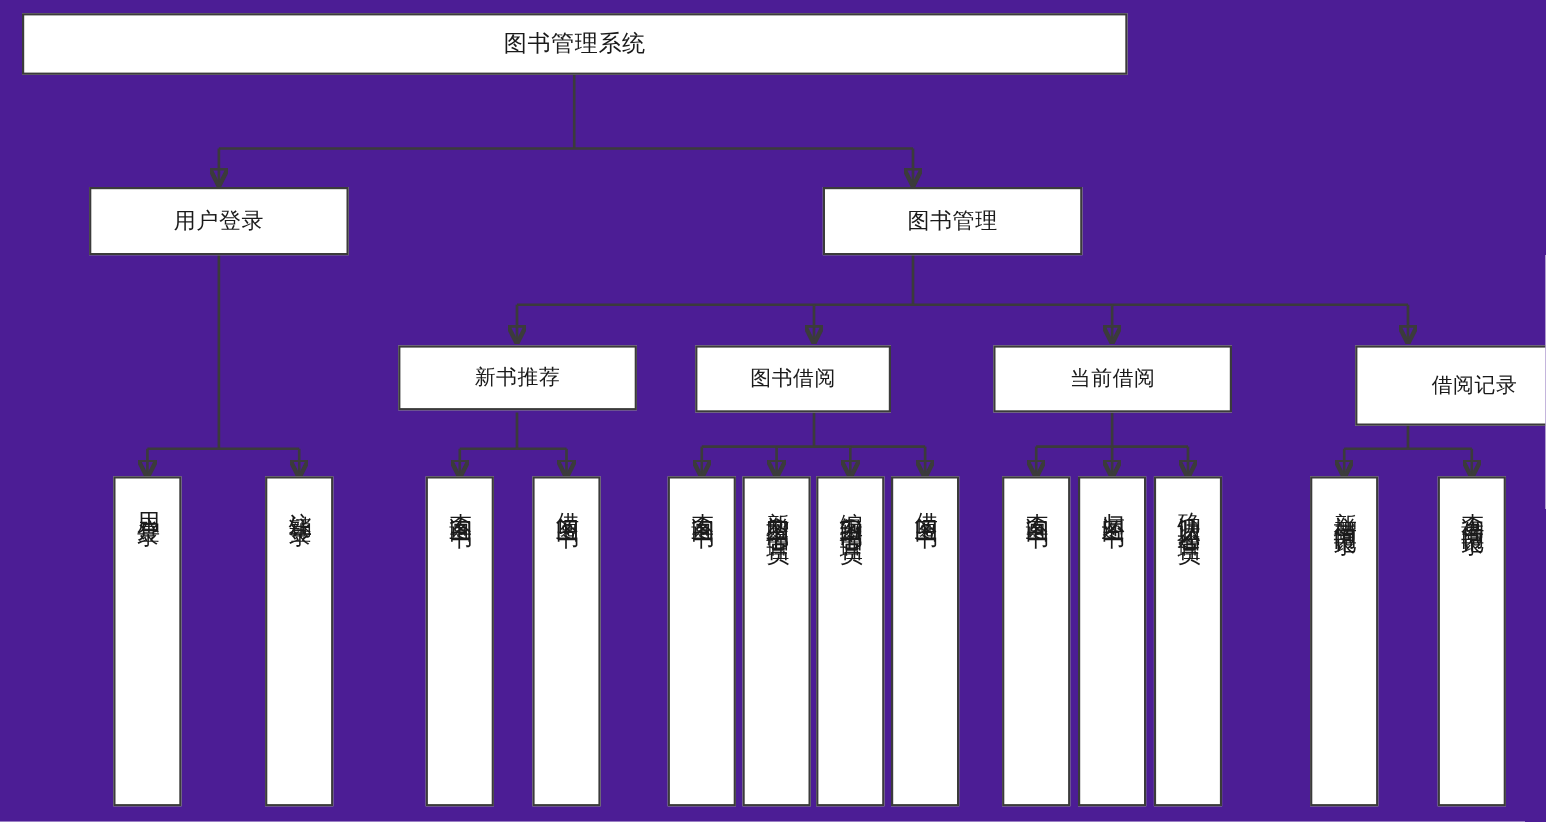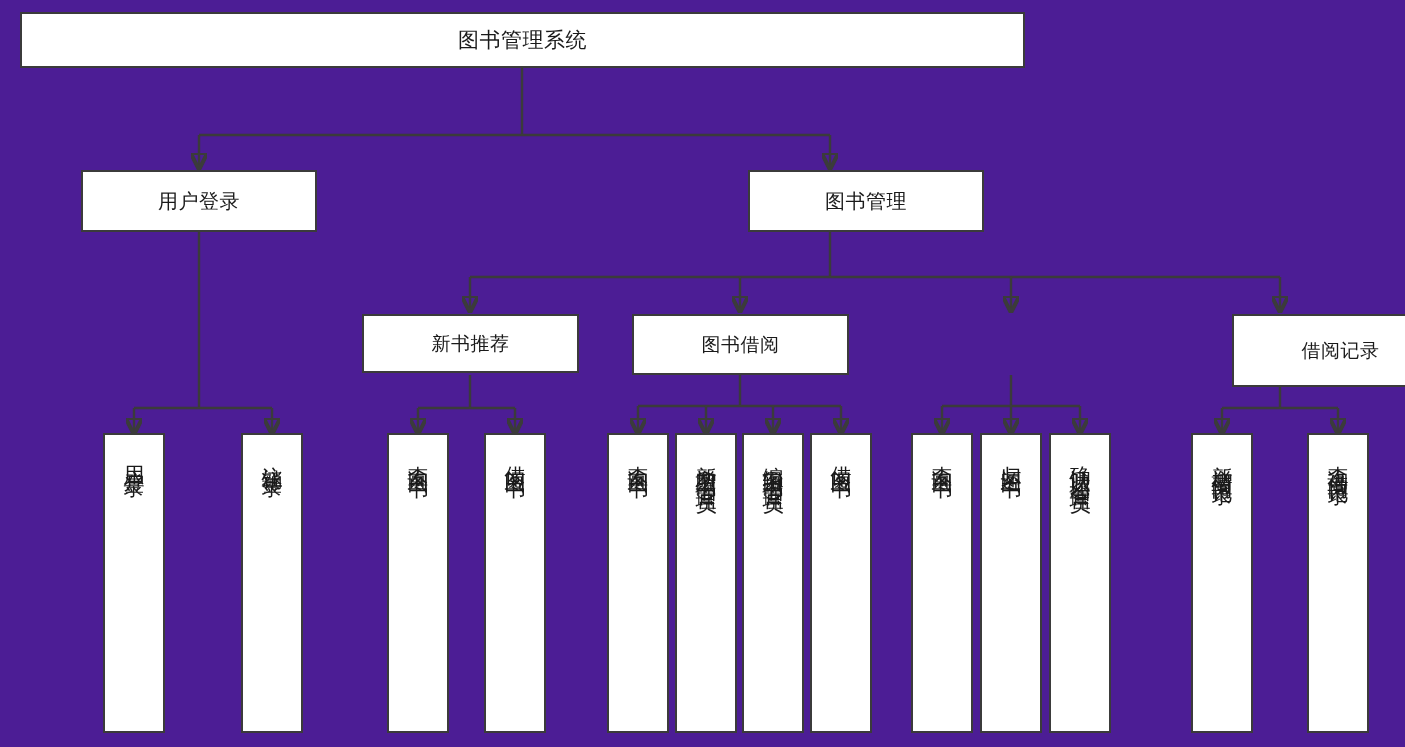--- a/index.html
+++ b/index.html
@@ -129,24 +129,27 @@
   </div>
 
   <div class="node lvl2" style="left:712px;top:170px;width:236px;height:62px;margin-left:36px;">
     <span class="label">图书管理</span>
   </div>
 
   <div class="node lvl3" style="left:362px;top:314px;width:217px;height:59px;">
     <span class="label">新书推荐</span>
   </div>
 
-  <div class="node lvl3" style="left:632px;top:314px;width:217px;height:61px;">
+  <div class="node lvl3" style="left:632px;top:314px;width:178px;height:61px;">
     <span class="label">图书借阅</span>
   </div>
 
+  <div class="node lvl3" style="left:903px;top:314px;width:217px;height:61px;">
+    <span class="label">当前借阅</span>
+  </div>
 
   <div class="node lvl3" style="left:1232px;top:314px;width:217px;height:73px;justify-content:center;">
     <span class="label">借阅记录</span>
   </div>
 
   <div class="node leaf" style="left:103px;top:433px;width:62px;height:300px;">
     <span class="label">用户登录</span>
   </div>
 
   <div class="node leaf" style="left:241px;top:433px;width:62px;height:300px;">

